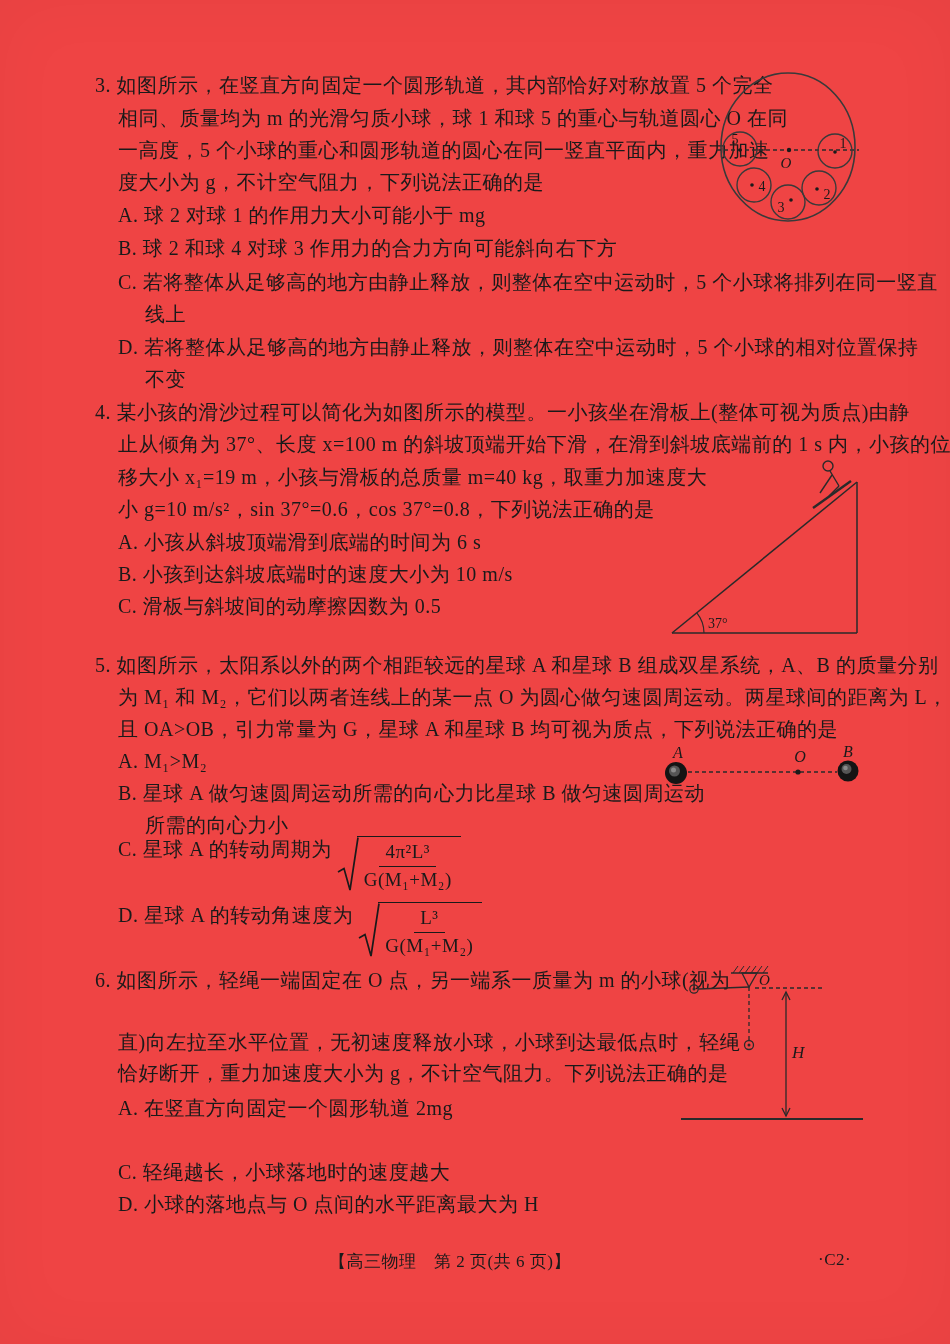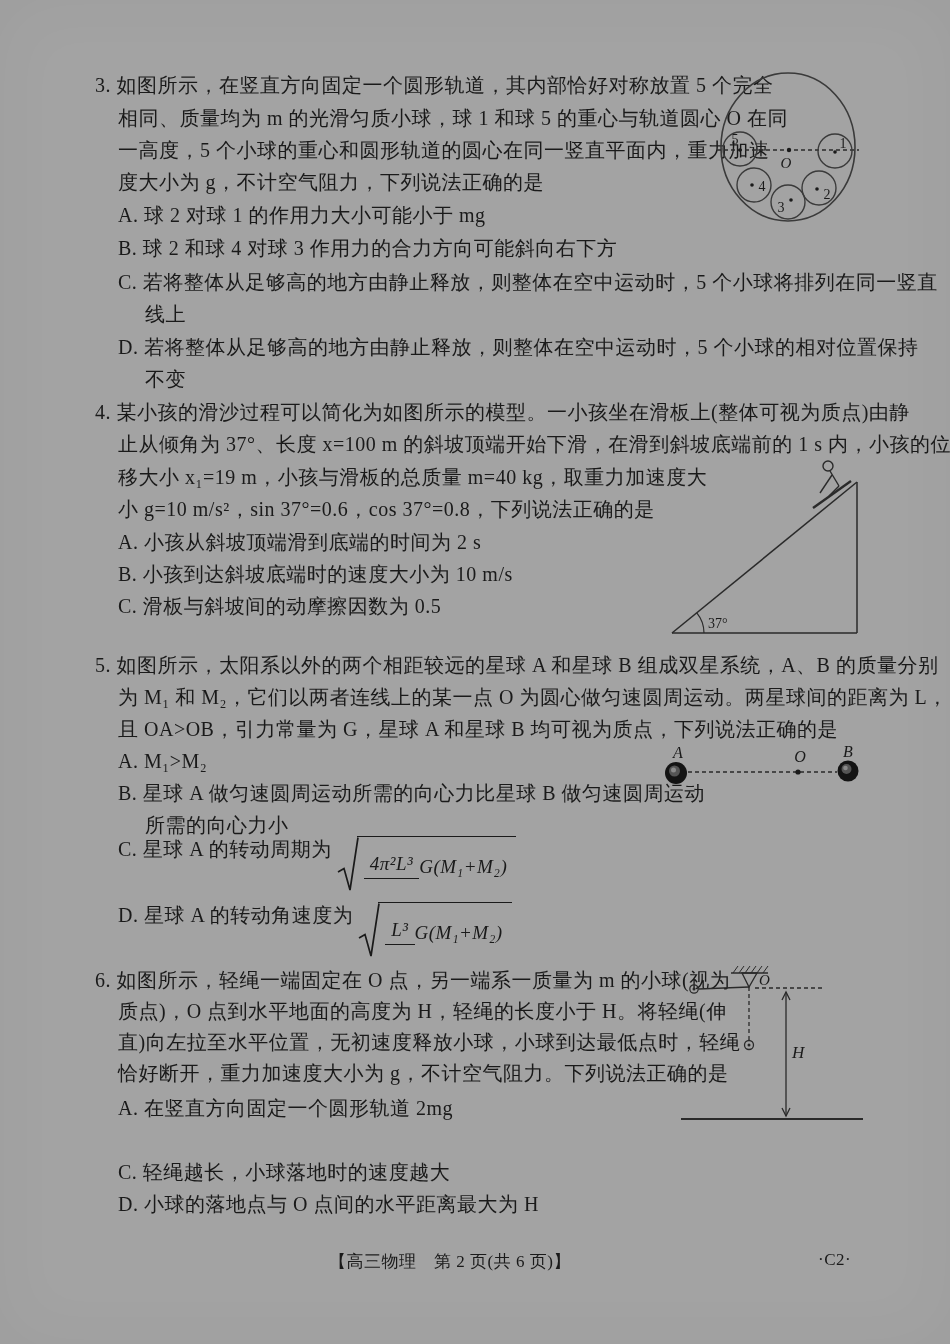--- a/index.html
+++ b/index.html
@@ -1,34 +1,34 @@
 <!DOCTYPE html>
 <html><head>
 <meta charset="utf-8">
 <style>
   html,body{margin:0;padding:0;background:#e9e9e9;}
   .page{
     position:relative;width:950px;height:1344px;margin:0 auto;
-    background:#a3a3a3;color:#1a1a1a;overflow:hidden;
+    background:#ef4444;color:#1a1a1a;overflow:hidden;
     font-family:"Liberation Serif","DejaVu Serif",serif;
     box-shadow:inset 0 0 70px rgba(0,0,0,0.035);
   }
   .tl{
     position:absolute;white-space:nowrap;
     font-size:20px;line-height:32px;height:32px;letter-spacing:0.5px;
   }
   .frow{display:flex;align-items:flex-start;height:64px;line-height:normal;}
   .diagram{position:absolute;}
   svg text{font-family:"Liberation Serif","DejaVu Serif",serif;fill:#1a1a1a;}
   .sqrt{display:inline-flex;align-items:flex-start;margin-left:5px;}
   .radsvg{display:block;}
   .radicand{border-top:1.7px solid #1a1a1a;padding:3px 9px 0 7px;display:flex;
             align-items:center;min-height:52px;margin-left:-2px;}
-  .frac{display:flex;flex-direction:row;align-items:center;
-        font-style:italic;font-size:19px;line-height:1.2;letter-spacing:0.5px;}
+  .frac{display:flex;flex-direction:column;align-items:center;
+        font-size:19px;line-height:1.2;letter-spacing:0.5px;}
   .frac .num{border-bottom:1.5px solid #1a1a1a;padding:0 6px 2px;}
   .frac .den{padding-top:2px;}
   .footer{position:absolute;font-size:17px;letter-spacing:0.5px;white-space:nowrap;}
 </style>
 </head>
 <body>
 
 <div class="page">
 
   <div class="tl" style="left:95px;top:69px">3. 如图所示，在竖直方向固定一个圆形轨道，其内部恰好对称放置 5 个完全</div>
@@ -66,21 +66,21 @@
 
     <circle cx="106" cy="120" r="17" fill="none" stroke="#3a3a3a" stroke-width="1.4"></circle>
     <circle cx="104" cy="121" r="1.8" fill="#1a1a1a"></circle>
     <text x="114" y="131" font-size="14" text-anchor="middle">2</text>
   </svg>
 
   <div class="tl" style="left:95px;top:396px">4. 某小孩的滑沙过程可以简化为如图所示的模型。一小孩坐在滑板上(整体可视为质点)由静</div>
   <div class="tl" style="left:118px;top:428px">止从倾角为 37°、长度 x=100 m 的斜坡顶端开始下滑，在滑到斜坡底端前的 1 s 内，小孩的位</div>
   <div class="tl" style="left:118px;top:461px">移大小 x₁=19 m，小孩与滑板的总质量 m=40 kg，取重力加速度大</div>
   <div class="tl" style="left:118px;top:493px">小 g=10 m/s²，sin 37°=0.6，cos 37°=0.8，下列说法正确的是</div>
-  <div class="tl" style="left:118px;top:526px">A. 小孩从斜坡顶端滑到底端的时间为 2 s</div>
+  <div class="tl" style="left:118px;top:526px">A. 小孩从斜坡顶端滑到底端的时间为 6 s</div>
   <div class="tl" style="left:118px;top:558px">B. 小孩到达斜坡底端时的速度大小为 10 m/s</div>
   <div class="tl" style="left:118px;top:590px">C. 滑板与斜坡间的动摩擦因数为 0.5</div>
 
   <svg class="diagram" style="left:660px;top:455px" width="210" height="185" viewBox="0 0 210 185">
     <line x1="12" y1="178" x2="197" y2="178" stroke="#2a2a2a" stroke-width="1.5"></line>
     <line x1="197" y1="178" x2="197" y2="27" stroke="#2a2a2a" stroke-width="1.5"></line>
     <line x1="12" y1="178" x2="197" y2="27" stroke="#2a2a2a" stroke-width="1.5"></line>
     <path d="M 44 178 A 32 32 0 0 0 36.8 157.8" fill="none" stroke="#2a2a2a" stroke-width="1.2"></path>
     <text x="48" y="173" font-size="14">37°</text>
 
@@ -140,21 +140,20 @@
     <circle cx="138" cy="28" r="2.6" fill="#1a1a1a"></circle>
     <text x="140" y="18" font-size="16" font-style="italic" text-anchor="middle">O</text>
 
     <circle cx="188" cy="27" r="10.5" fill="#141414"></circle>
     <circle cx="186.5" cy="25" r="5" fill="#555555"></circle>
     <circle cx="185.5" cy="24" r="2.3" fill="#8a8a8a"></circle>
     <text x="188" y="13" font-size="16" font-style="italic" text-anchor="middle">B</text>
   </svg>
 
   <div class="tl" style="left:95px;top:964px">6. 如图所示，轻绳一端固定在 O 点，另一端系一质量为 m 的小球(视为</div>
-  <div class="tl" style="left:118px;top:995px">质点)，O 点到水平地面的高度为 H，轻绳的长度小于 H。将轻绳(伸</div>
   <div class="tl" style="left:118px;top:1026px">直)向左拉至水平位置，无初速度释放小球，小球到达最低点时，轻绳</div>
   <div class="tl" style="left:118px;top:1057px">恰好断开，重力加速度大小为 g，不计空气阻力。下列说法正确的是</div>
   <div class="tl" style="left:118px;top:1092px">A. 在竖直方向固定一个圆形轨道 2mg</div>
   <div class="tl" style="left:118px;top:1156px">C. 轻绳越长，小球落地时的速度越大</div>
   <div class="tl" style="left:118px;top:1188px">D. 小球的落地点与 O 点间的水平距离最大为 H</div>
 
   <svg class="diagram" style="left:675px;top:958px" width="200" height="168" viewBox="0 0 200 168">
 
     <line x1="56" y1="15" x2="93" y2="15" stroke="#2a2a2a" stroke-width="1.4"></line>
     <line x1="58" y1="15" x2="63" y2="8" stroke="#2a2a2a" stroke-width="1"></line>

